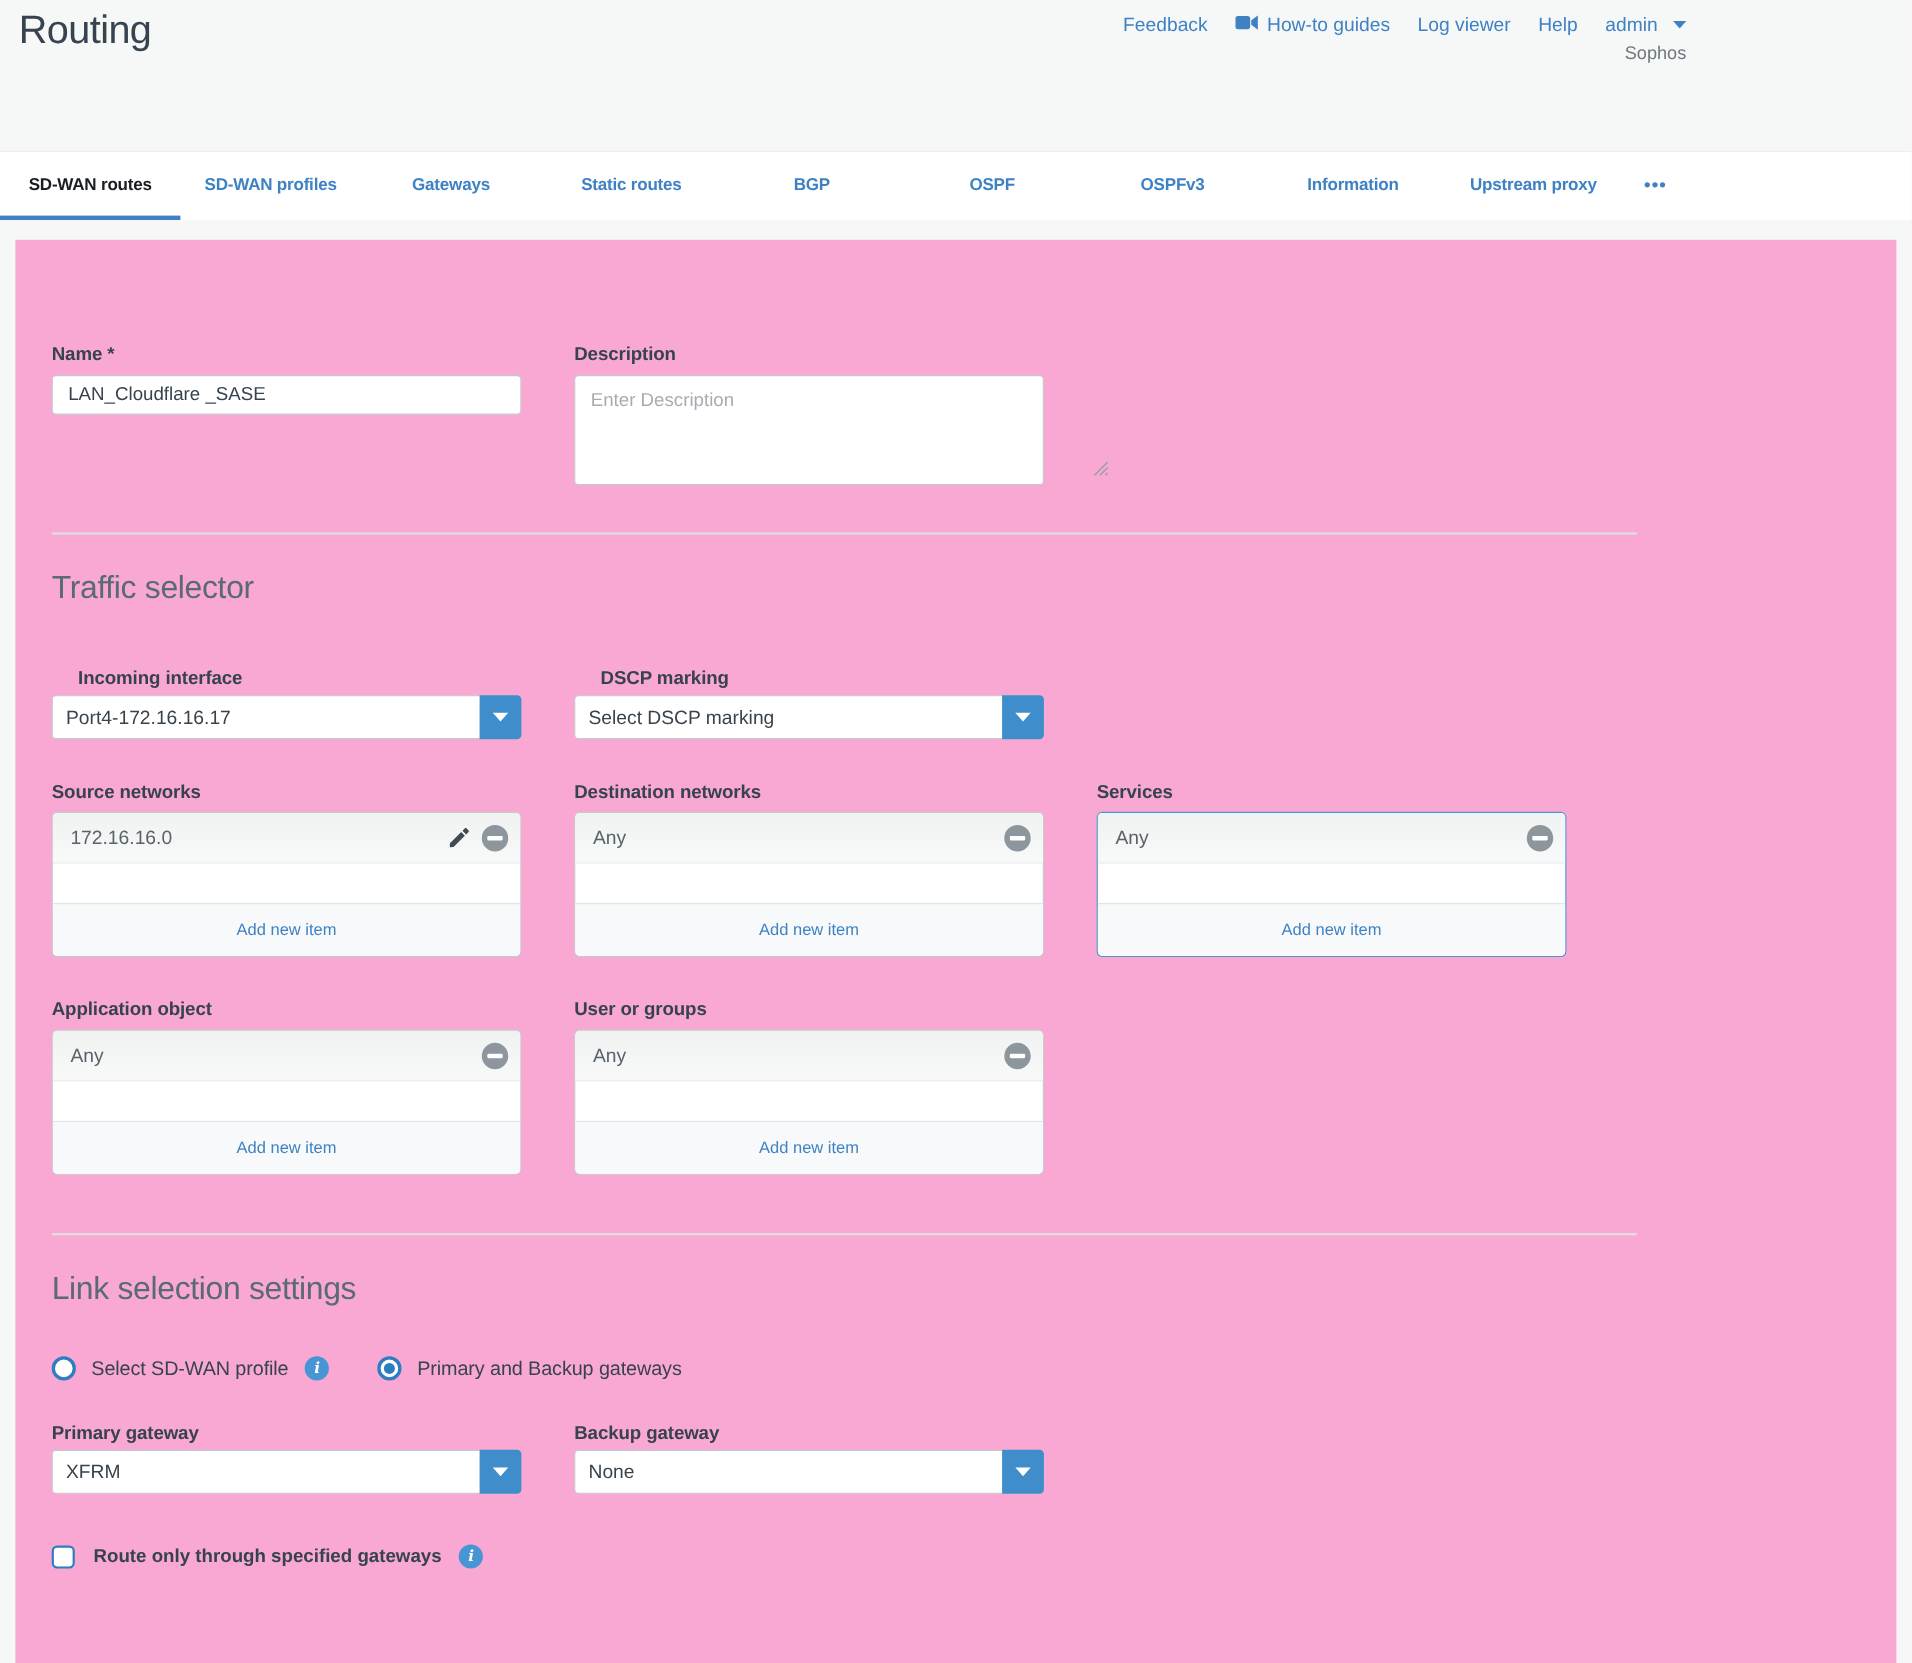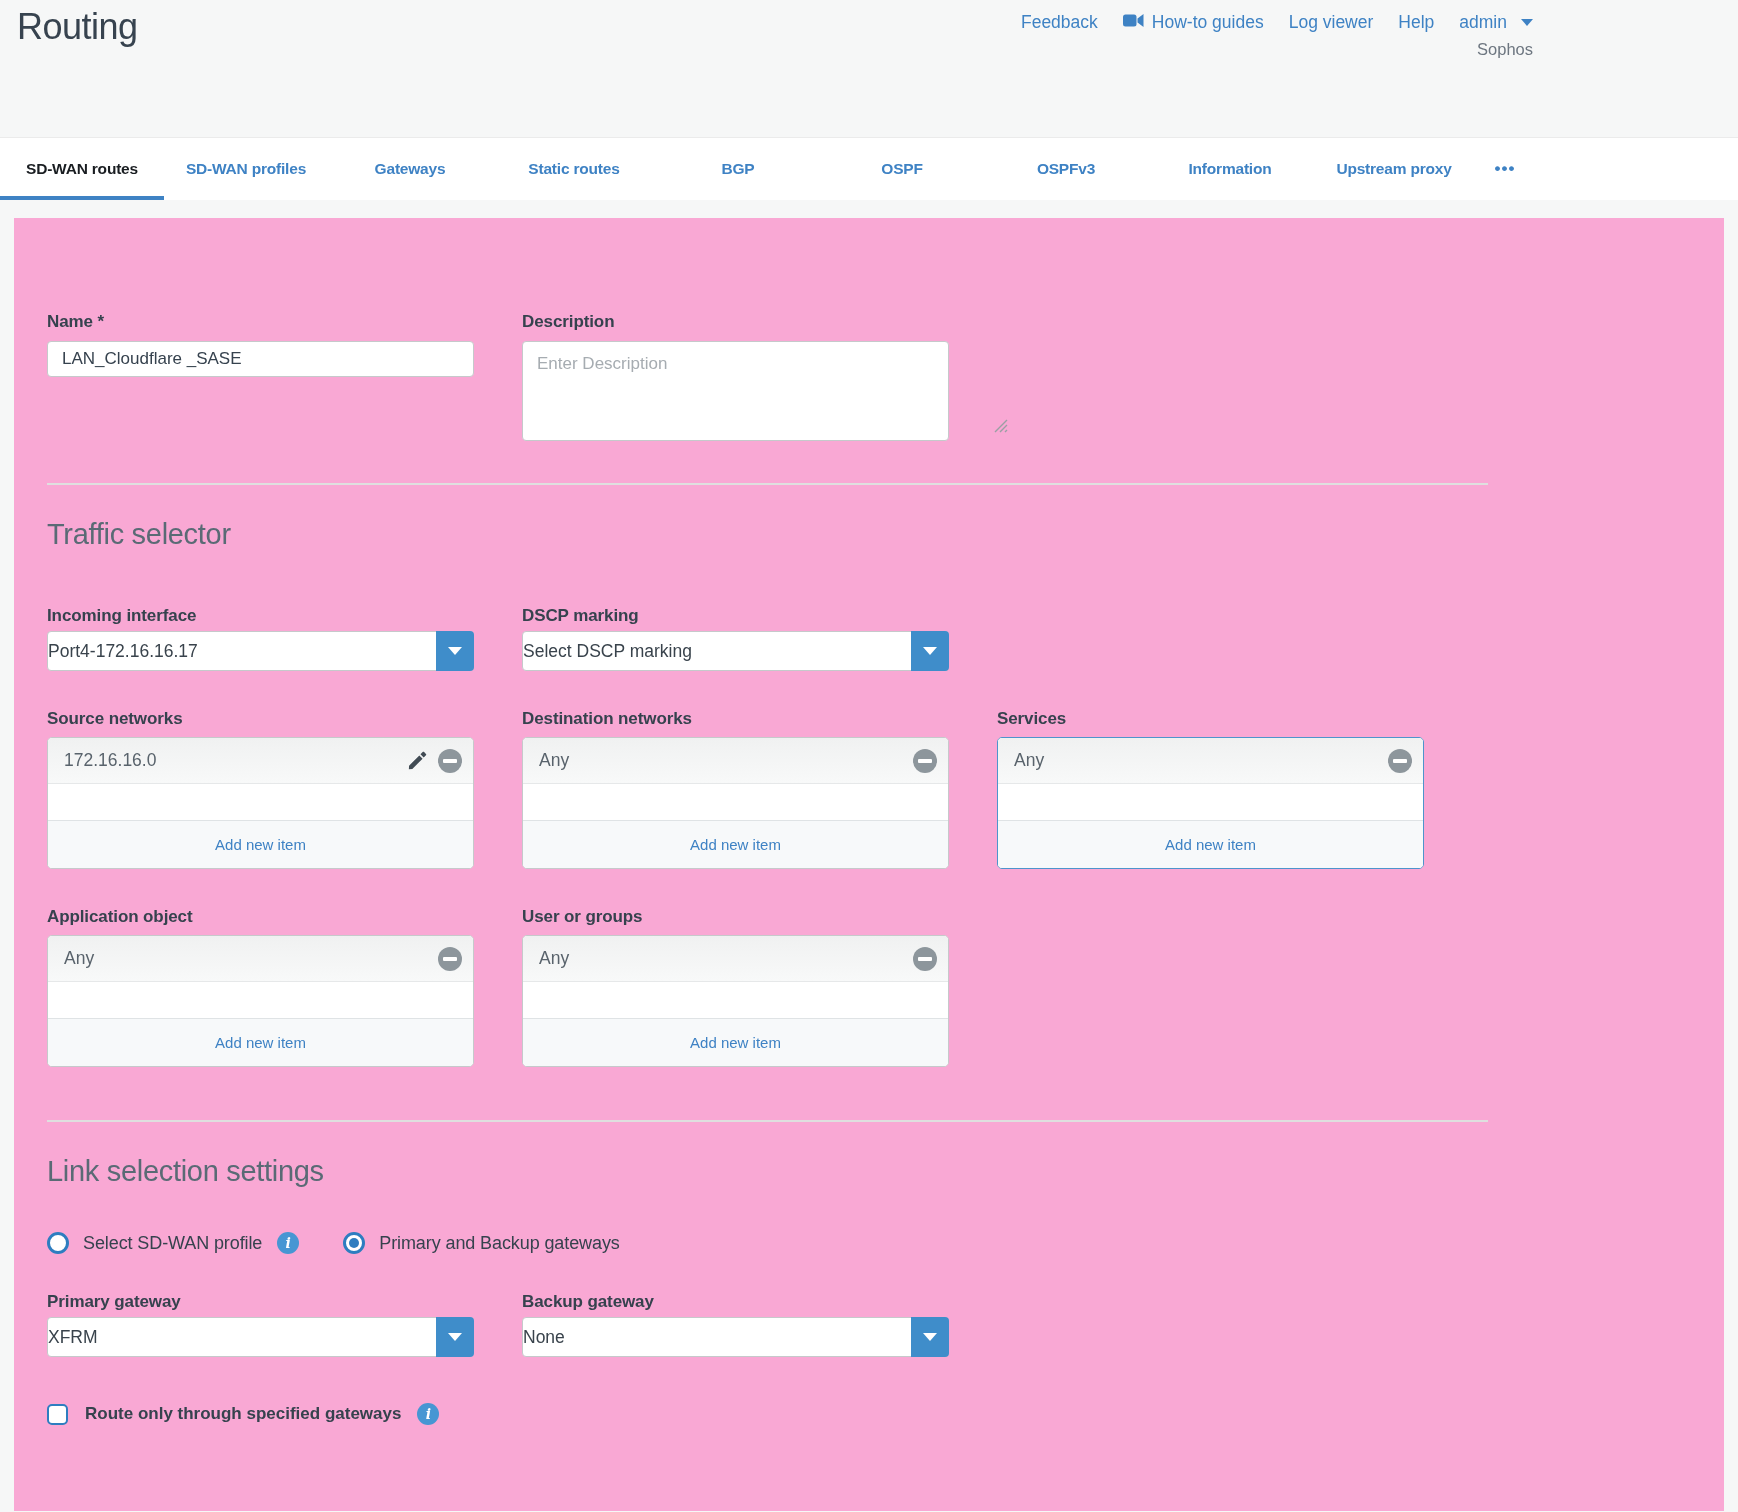--- a/index.html
+++ b/index.html
@@ -60,28 +60,28 @@
   }
   .desc-textarea::placeholder { color:#a6acb1; }
   .resize-handle { position:absolute; right:5px; bottom:8px; }
   .divider { width:1441px; height:2px; background:#dfdfdf; }
   .divider.first { margin-top:38px; }
   .divider.second { margin-top:53px; }
   .section-heading {
     font-size:29px; font-weight:400; color:#5a6a75; letter-spacing:-0.3px;
     margin-top:31px; line-height:36px;
   }
-  .labels-row-1 { margin-top:54px; }
+  .labels-row-1 { margin-top:54px;margin-left:24px; }
   .labels-row-2 { margin-top:38px; }
   .label-mini { margin-bottom:0; }
   
   .select-row { margin-top:5px; }
   .select {
     width:427px; height:40px; border:1px solid #c6c9cb; border-radius:4px;
-    position:relative; display:flex; align-items:center; padding-left:0;
+    position:relative; display:flex; align-items:center; padding-left:12px;
     font-size:17.5px; color:#39434c; background:#fff; cursor:pointer;
   }
   .select-btn {
     position:absolute; top:-1px; right:-1px; bottom:-1px; width:38px;
     background:#3f8dca; border-radius:0 4px 4px 0;
     display:flex; align-items:center; justify-content:center;
   }
   .select-btn .tri {
     width:0; height:0;
     border-left:7px solid transparent; border-right:7px solid transparent;

